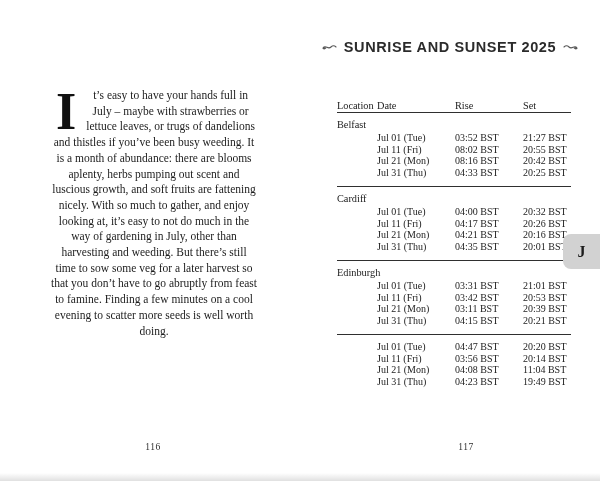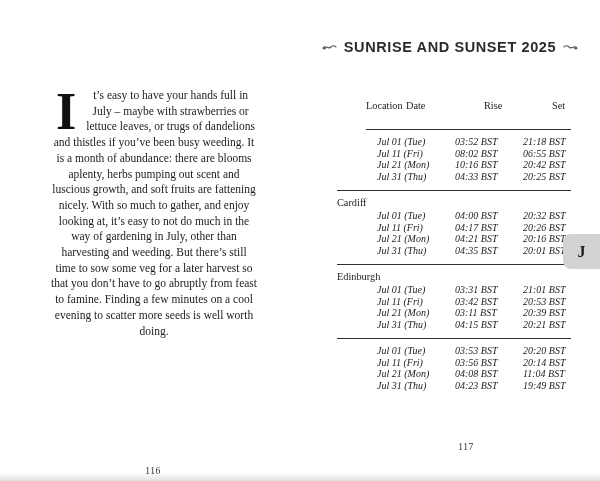--- a/index.html
+++ b/index.html
@@ -31,21 +31,21 @@
     padding:3px 7px 0 6px;
     color:#111;
   }
 
   
   .pagenum{
     position:absolute;top:442px;width:40px;
     font-size:9.5px;color:#2e2e2e;text-align:center;
     letter-spacing:0.5px;
   }
-  .pagenum-left{left:133px;margin-top:24px;}
+  .pagenum-left{left:133px;}
   .pagenum-right{left:146px;}
 
   
   .title-row{
     position:absolute;left:5px;top:39px;width:290px;
     display:flex;align-items:center;justify-content:center;gap:7px;
     white-space:nowrap;
   }
   .title-text{
     font-family:"Liberation Sans", sans-serif;
@@ -60,31 +60,30 @@
   .suntable{
     position:absolute;left:37px;top:100px;width:234px;
     font-size:10px;color:#222;
   }
   .thead,.trow{
     display:grid;
     grid-template-columns:40px 78px 68px 1fr;
   }
   .thead{
     font-size:10.3px;
-    padding-bottom:18px;
+    padding-bottom:1px;
     border-bottom:1px solid #2f2f2f;
-    margin-left:29px;
   }
   .section{
     border-bottom:1px solid #2f2f2f;
     padding:6px 0 8px 0;
   }
   .section.last{border-bottom:none;}
   .city{font-size:10.3px;margin-bottom:2px;}
-  .trow{line-height:11.5px;font-style:italic;}
+  .trow{line-height:11.5px;}
   .cell{white-space:nowrap;}
 
   
   .index-tab{
     position:absolute;right:0;top:234px;
     width:37px;height:35px;
     background:#d2d2d2;
     border-radius:8px 0 0 8px;
     display:flex;align-items:center;justify-content:center;
   }
@@ -127,36 +126,37 @@
 
     <div class="suntable">
       <div class="thead">
         <div class="cell">Location</div>
         <div class="cell">Date</div>
         <div class="cell">Rise</div>
         <div class="cell">Set</div>
       </div>
 
       <div class="section">
+        <div class="city">Belfast</div>
         <div class="trow">
           <div class="cell"></div>
           <div class="cell">Jul 01 (Tue)</div>
           <div class="cell">03:52 BST</div>
-          <div class="cell">21:18 BST</div>
+          <div class="cell">21:27 BST</div>
         </div>
         <div class="trow">
           <div class="cell"></div>
           <div class="cell">Jul 11 (Fri)</div>
           <div class="cell">08:02 BST</div>
-          <div class="cell">06:55 BST</div>
-        </div>
-        <div class="trow">
-          <div class="cell"></div>
-          <div class="cell">Jul 21 (Mon)</div>
-          <div class="cell">10:16 BST</div>
+          <div class="cell">20:55 BST</div>
+        </div>
+        <div class="trow">
+          <div class="cell"></div>
+          <div class="cell">Jul 21 (Mon)</div>
+          <div class="cell">08:16 BST</div>
           <div class="cell">20:42 BST</div>
         </div>
         <div class="trow">
           <div class="cell"></div>
           <div class="cell">Jul 31 (Thu)</div>
           <div class="cell">04:33 BST</div>
           <div class="cell">20:25 BST</div>
         </div>
       </div>
 
@@ -213,21 +213,21 @@
           <div class="cell">Jul 31 (Thu)</div>
           <div class="cell">04:15 BST</div>
           <div class="cell">20:21 BST</div>
         </div>
       </div>
 
       <div class="section last">
         <div class="trow">
           <div class="cell"></div>
           <div class="cell">Jul 01 (Tue)</div>
-          <div class="cell">03:53 BST</div>
+          <div class="cell">04:47 BST</div>
           <div class="cell">20:20 BST</div>
         </div>
         <div class="trow">
           <div class="cell"></div>
           <div class="cell">Jul 11 (Fri)</div>
           <div class="cell">03:56 BST</div>
           <div class="cell">20:14 BST</div>
         </div>
         <div class="trow">
           <div class="cell"></div>

